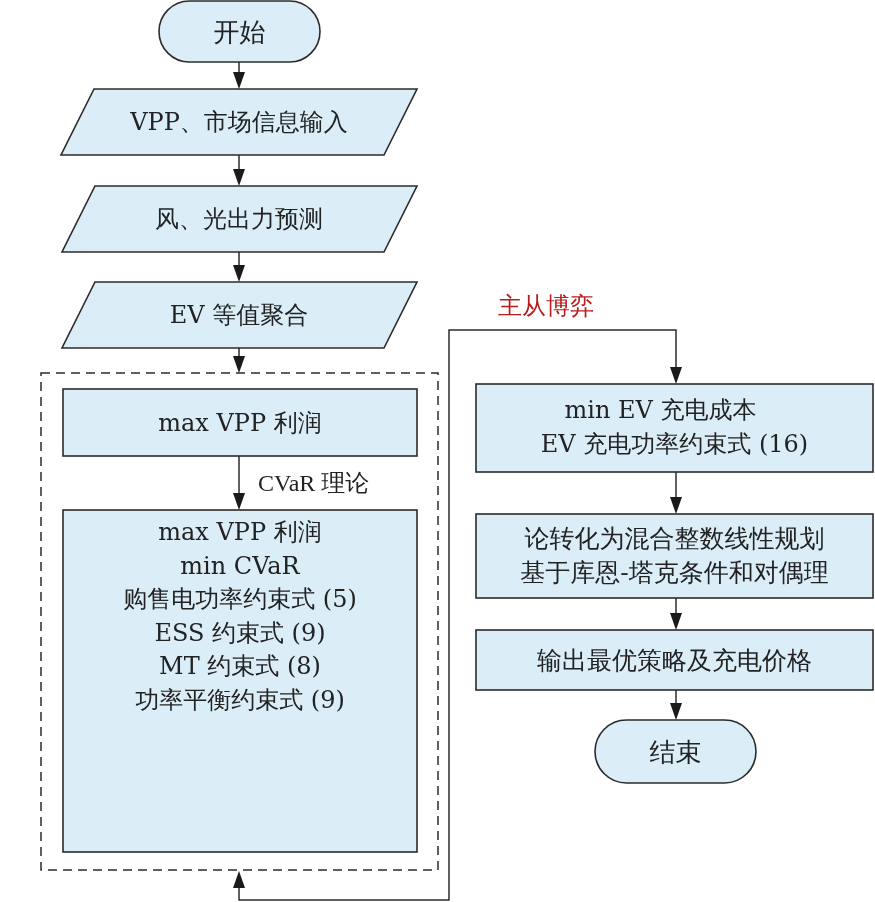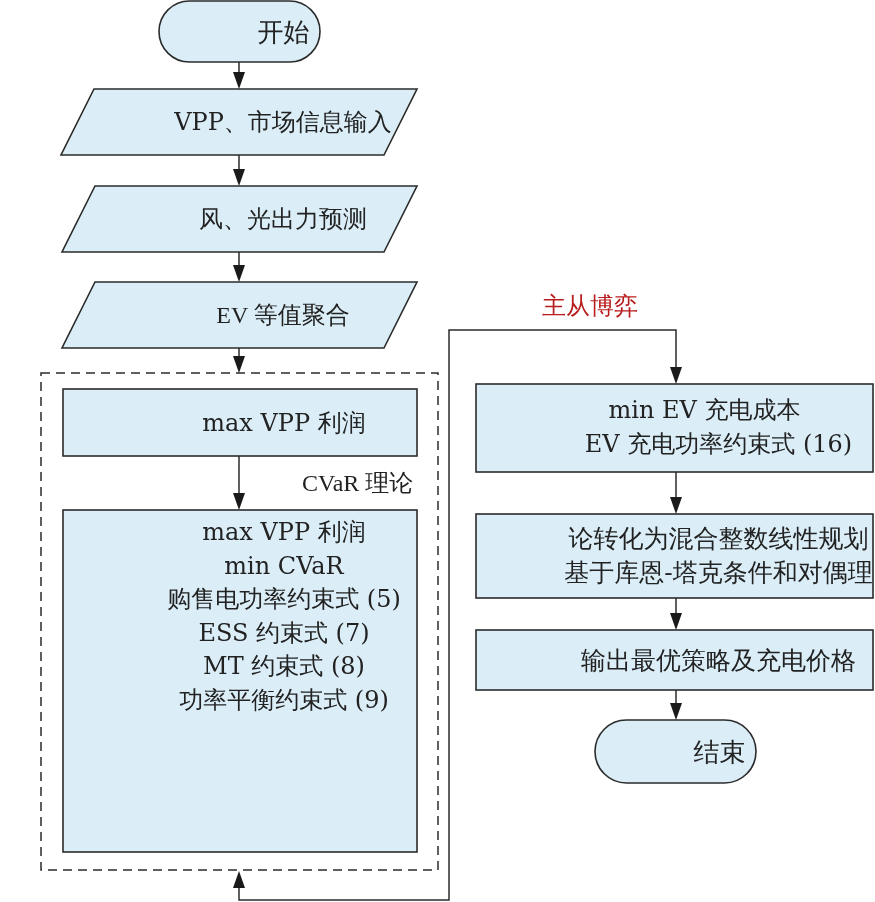--- a/index.html
+++ b/index.html
@@ -4,21 +4,21 @@
 <style>
   html, body { margin: 0; padding: 0; background: #ffffff; }
   body { width: 875px; height: 902px; position: relative; overflow: hidden;
          font-family: "DejaVu Serif", "Liberation Serif", serif; }
   svg#flow { position: absolute; left: 0; top: 0; }
   .fill { fill: #dbeef8; stroke: #2b2b2b; stroke-width: 1.6; }
   .line { stroke: #2b2b2b; stroke-width: 1.5; fill: none; }
   .dash { stroke: #2b2b2b; stroke-width: 1.5; fill: none; stroke-dasharray: 9 6; }
   .arrow { fill: #1a1a1a; }
   .txt { position: absolute; color: #222; font-size: 24px; white-space: nowrap;
-         text-align: center; line-height: 1; margin-left: 44px; }
+         text-align: center; line-height: 1; }
   .lines div { height: 33.5px; line-height: 33.5px; }
   .label-blue { color: #b91c1c; }
 </style>
 </head>
 <body>
 
 <svg id="flow" width="875" height="902">
   <defs></defs>
 
   <rect class="fill" x="159" y="1" width="161" height="61" rx="30.5" ry="30.5"></rect>
@@ -53,29 +53,29 @@
   <polygon class="arrow" points="670,613 682,613 676,630"></polygon>
   <rect class="fill" x="476" y="630" width="397" height="60"></rect>
   <line class="line" x1="676" y1="690" x2="676" y2="706"></line>
   <polygon class="arrow" points="670,703 682,703 676,720"></polygon>
   <rect class="fill" x="595" y="720" width="161" height="63" rx="31.5" ry="31.5"></rect>
 </svg>
 
 <div class="txt" style="left:159px;top:19px;width:161px;font-size:26px;">开始</div>
 <div class="txt" style="left:61px;top:110px;width:356px;">VPP、市场信息输入</div>
 <div class="txt" style="left:61px;top:207px;width:356px;">风、光出力预测</div>
-<div class="txt" style="left:61px;top:303px;width:356px;font-family:Liberation Serif, serif;">EV 等值聚合</div>
+<div class="txt" style="left:61px;top:303px;width:356px;">EV 等值聚合</div>
 <div class="txt" style="left:63px;top:411px;width:354px;">max VPP 利润</div>
 <div class="txt" style="left:258px;top:471px;text-align:center;font-family:Liberation Serif, serif;">CVaR 理论</div>
 
 <div class="txt lines" style="left:63px;top:516px;width:354px;">
   <div>max VPP 利润</div>
   <div>min CVaR</div>
   <div>购售电功率约束式 (5)</div>
-  <div>ESS 约束式 (7)</div>
+  <div>ESS 约束式 (9)</div>
   <div>MT 约束式 (8)</div>
   <div>功率平衡约束式 (9)</div>
 </div>
 
 <div class="txt label-blue" style="left:498px;top:294px;text-align:left;">主从博弈</div>
 
 <div class="txt lines" style="left:476px;top:394px;width:397px;">
   <div style="padding-right:40px;padding-left:12px;">min EV 充电成本</div>
   <div>EV 充电功率约束式 (16)</div>
 </div>

